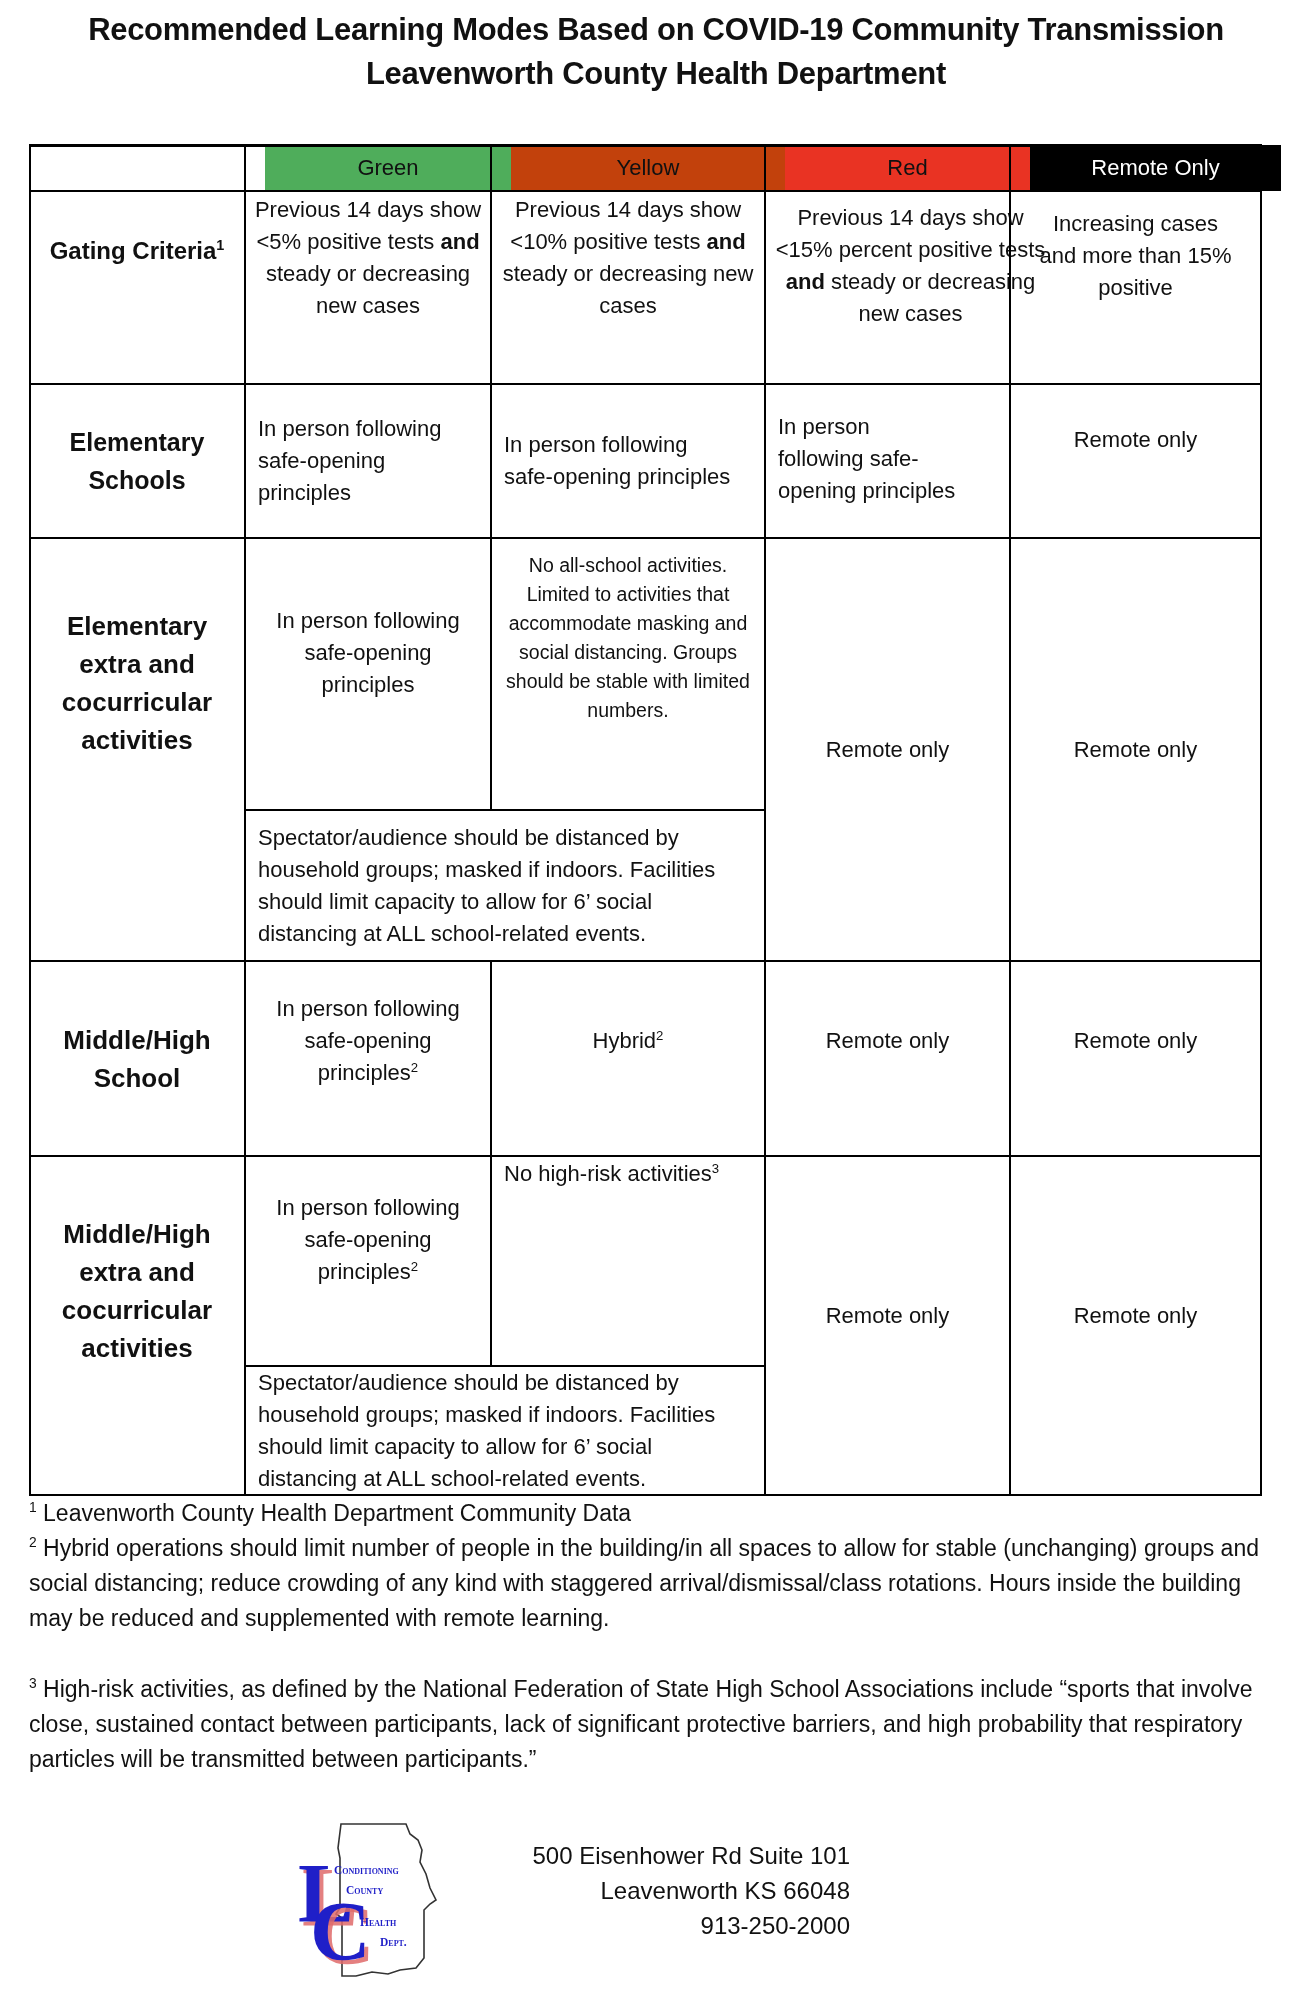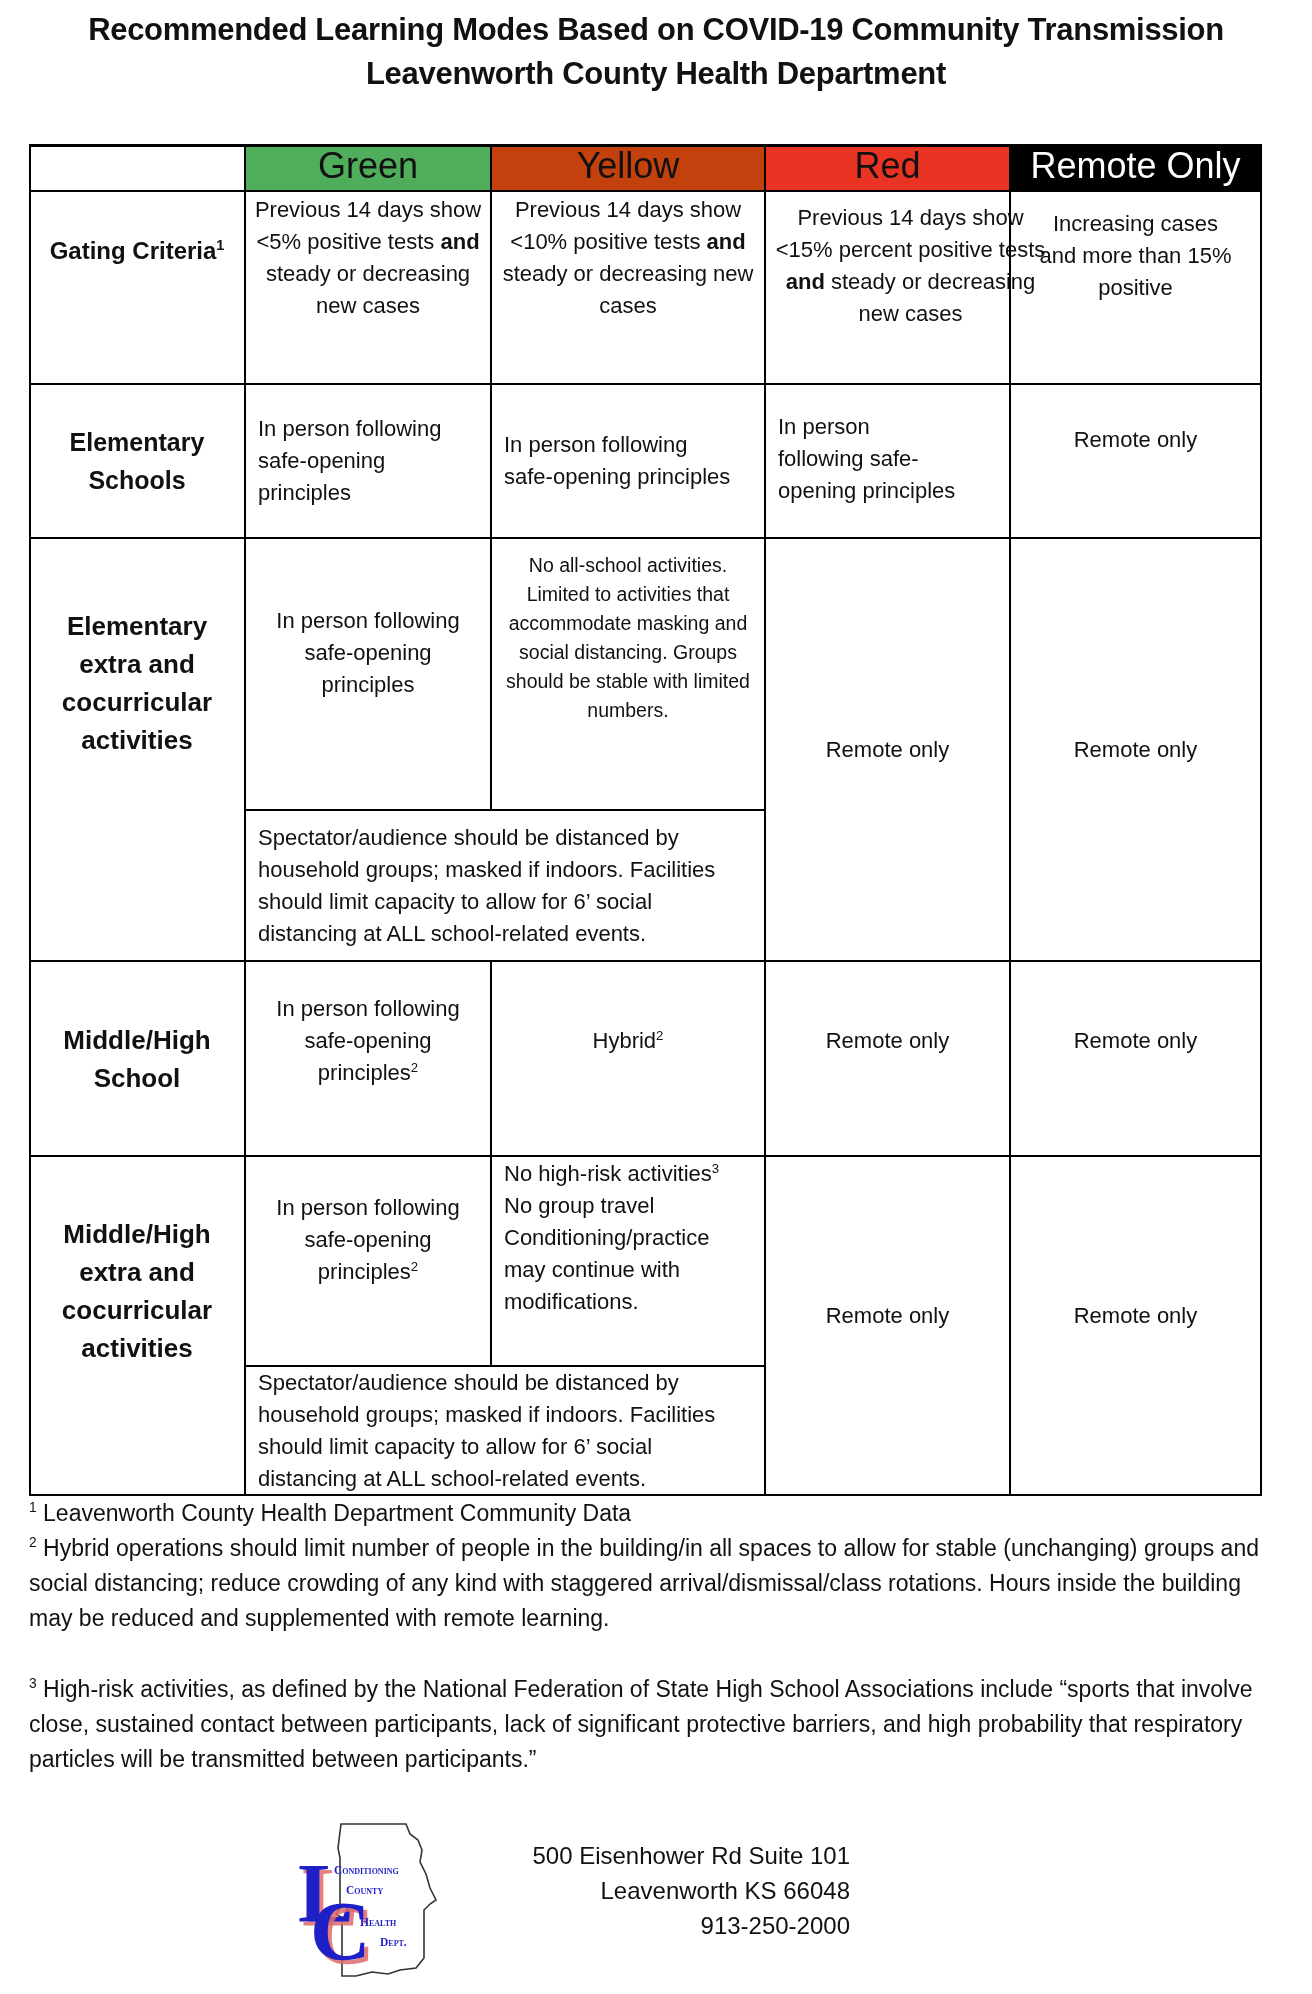--- a/index.html
+++ b/index.html
@@ -2,22 +2,22 @@
 <html><head>
 <meta charset="utf-8">
 <style>
   html, body { margin:0; padding:0; background:#ffffff; }
   body { width:1312px; height:1994px; position:relative; overflow:hidden;
          font-family:"Liberation Sans", "DejaVu Sans", sans-serif; color:#111; }
   .title { position:absolute; left:0; width:1312px; text-align:center; font-weight:bold;
            font-size:31px; letter-spacing:-0.3px; }
   .hline { position:absolute; background:#000; height:2px; }
   .vline { position:absolute; background:#000; width:2px; }
-  .hdr { position:absolute; display:flex; align-items:flex-start; justify-content:center;
-         font-size:36px; }
+  .hdr { position:absolute; display:flex; align-items:center; justify-content:center;
+         font-size:22px;margin-left:20px; }
   .cell { position:absolute; display:flex; align-items:center; justify-content:center;
           text-align:center; font-size:22px; line-height:32px; box-sizing:border-box; padding:0 8px; }
   .cell.left { justify-content:flex-start; text-align:left; padding-left:13px; }
   .cell.top { align-items:flex-start; }
   .rowlabel { font-weight:bold; font-size:25px; line-height:38px; }
   .small { font-size:19.5px; line-height:29px; }
   sup { font-size:0.6em; line-height:0; vertical-align:super; }
   .fn { position:absolute; left:29px; width:1240px; font-size:23px; line-height:35px; }
   .addr { position:absolute; left:440px; width:410px; text-align:right; font-size:24px; line-height:35px; }
 </style>
@@ -109,21 +109,21 @@
     <span>Remote only</span>
   </div>
 
   <div class="cell rowlabel" style="left:29px;top:1156px;width:216px;height:270px;font-size:26px;padding:0 26px;">
     <span>Middle/High extra and cocurricular activities</span>
   </div>
   <div class="cell" style="left:245px;top:1156px;width:246px;height:168px;padding:0 10px;">
     <span><span>In person following safe-opening principles</span><sup>2</sup></span>
   </div>
   <div class="cell left top" style="left:491px;top:1158px;width:274px;height:208px;padding-right:10px;">
-    <span><span>No high-risk activities</span><sup>3</sup><br><span>No group travel Conditioning/practice may continue with modifications.</span></span>
+    <span><span>No high-risk activities</span><sup>3</sup><br></span>
   </div>
   <div class="cell left" style="left:245px;top:1366px;width:520px;height:129px;padding-right:14px;">
     <span>Spectator/audience should be distanced by household groups; masked if indoors. Facilities should limit capacity to allow for 6’ social distancing at ALL school-related events.</span>
   </div>
   <div class="cell" style="left:765px;top:1156px;width:245px;height:320px;">
     <span>Remote only</span>
   </div>
   <div class="cell" style="left:1010px;top:1156px;width:251px;height:320px;">
     <span>Remote only</span>
   </div>

